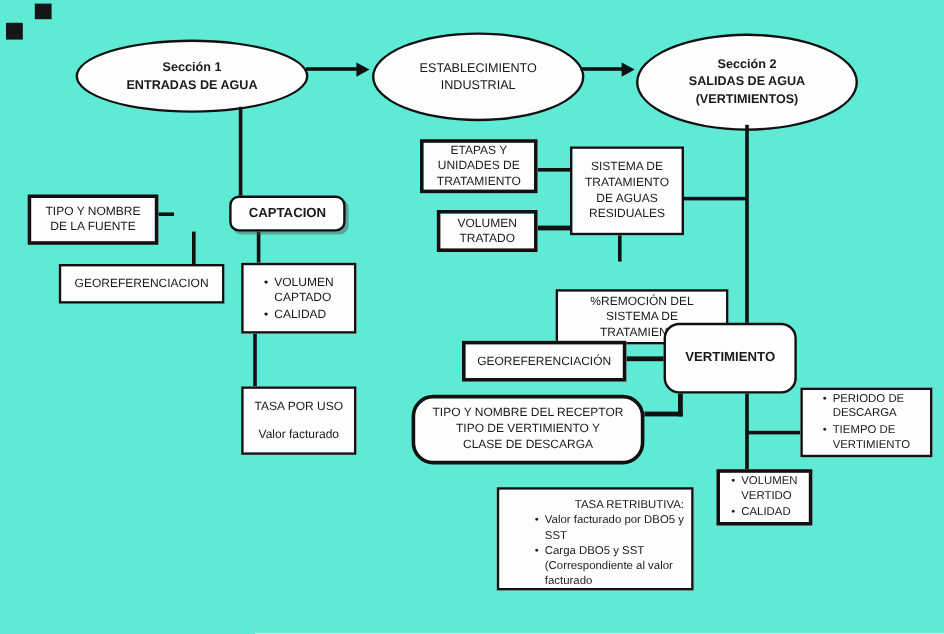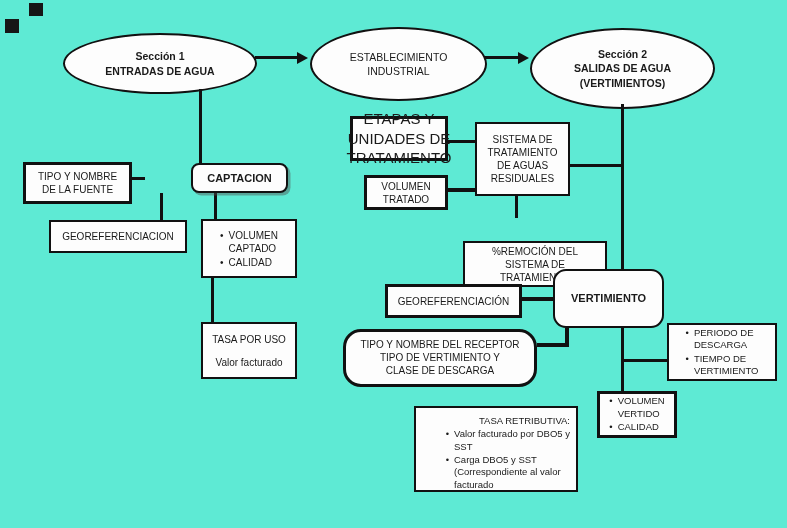--- a/index.html
+++ b/index.html
@@ -96,21 +96,21 @@
   <div class="hline" style="left:448px;top:140px;width:27px;"></div>
   <div class="hline" style="left:570px;top:164px;width:52px;"></div>
   <div class="hline" style="left:448px;top:188px;width:27px;height:3.5px;"></div>
   <div class="vline" style="left:515px;top:196px;height:22px;"></div>
   <div class="hline thick" style="left:522px;top:297px;width:31px;"></div>
   <div class="hline thick" style="left:537px;top:343px;width:32px;"></div>
   <div class="vline vthick" style="left:565px;top:328px;height:19px;"></div>
   <div class="vline" style="left:621px;top:328px;height:63px;"></div>
   <div class="hline" style="left:621px;top:359px;width:46px;"></div>
 
-  <div class="box b3" style="left:350px;top:116px;width:98px;height:45px;font-size:15px;"><span>ETAPAS Y
+  <div class="box b3" style="left:350px;top:116px;width:98px;height:45px;font-size:10px;"><span>ETAPAS Y
 UNIDADES DE
 TRATAMIENTO</span></div>
 
   <div class="box" style="left:475px;top:122px;width:95px;height:74px;"><span>SISTEMA DE
 TRATAMIENTO
 DE AGUAS
 RESIDUALES</span></div>
 
   <div class="box b3" style="left:364px;top:175px;width:84px;height:35px;"><span>VOLUMEN
 TRATADO</span></div>

